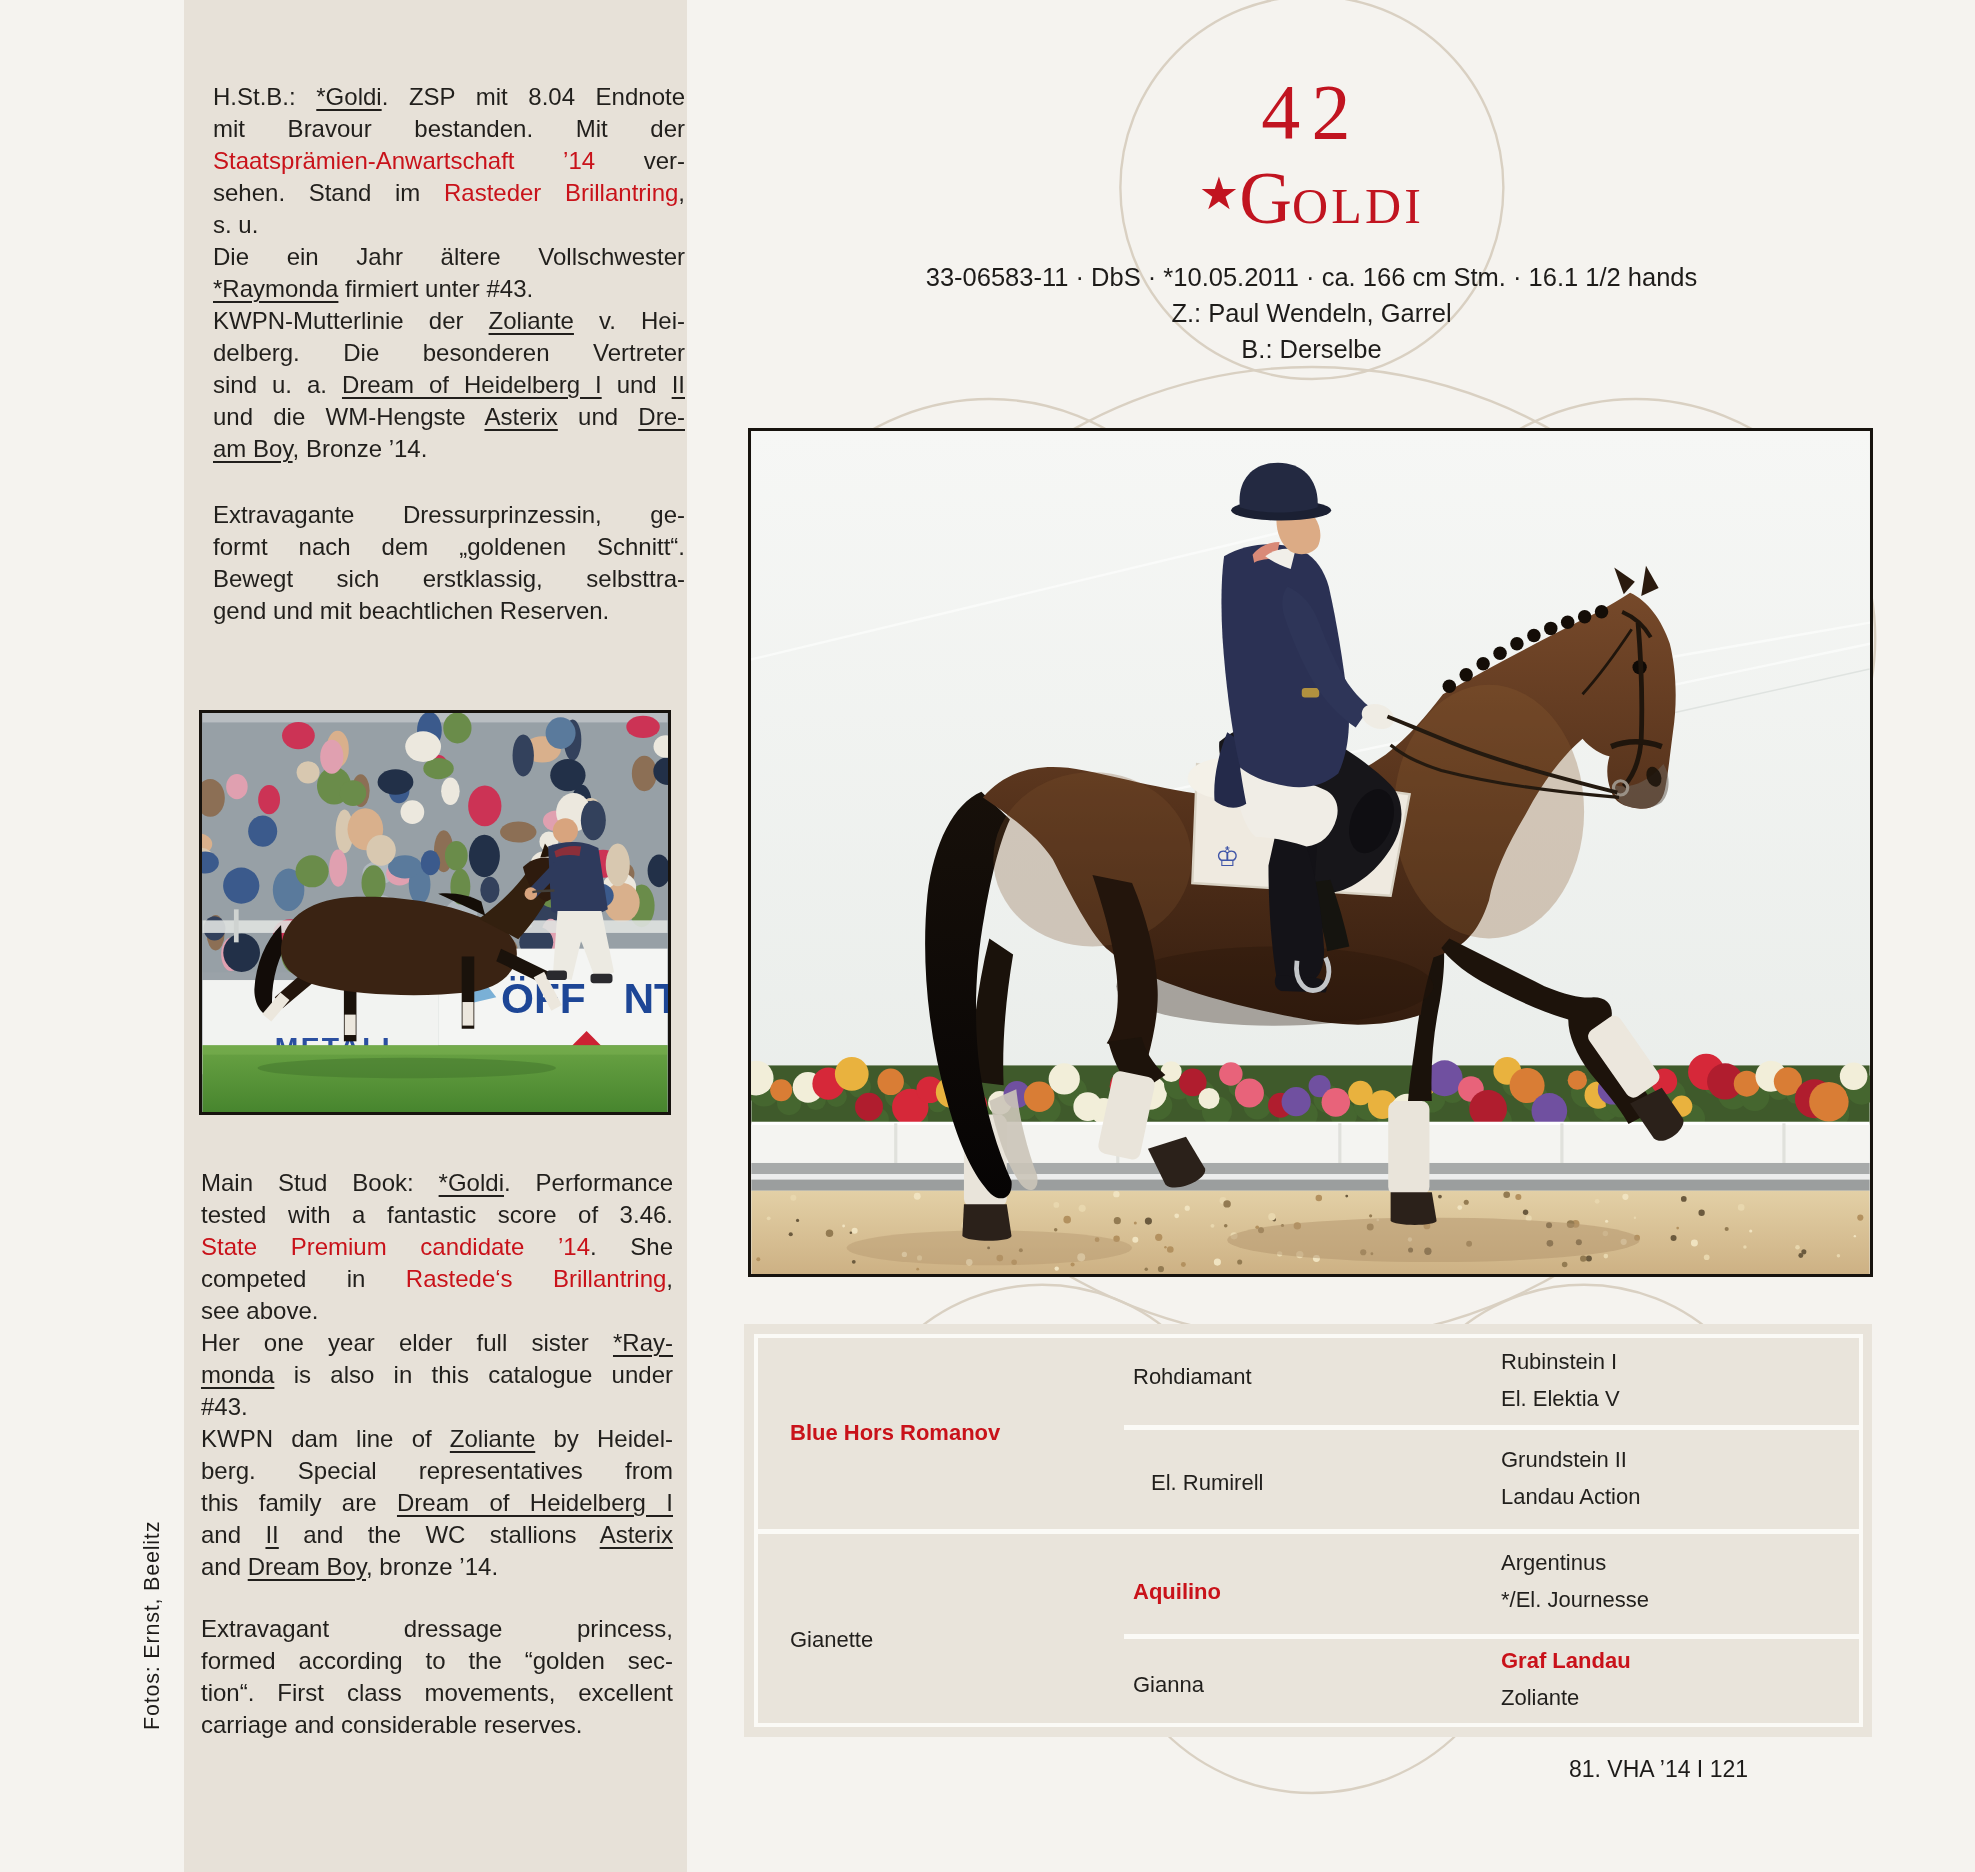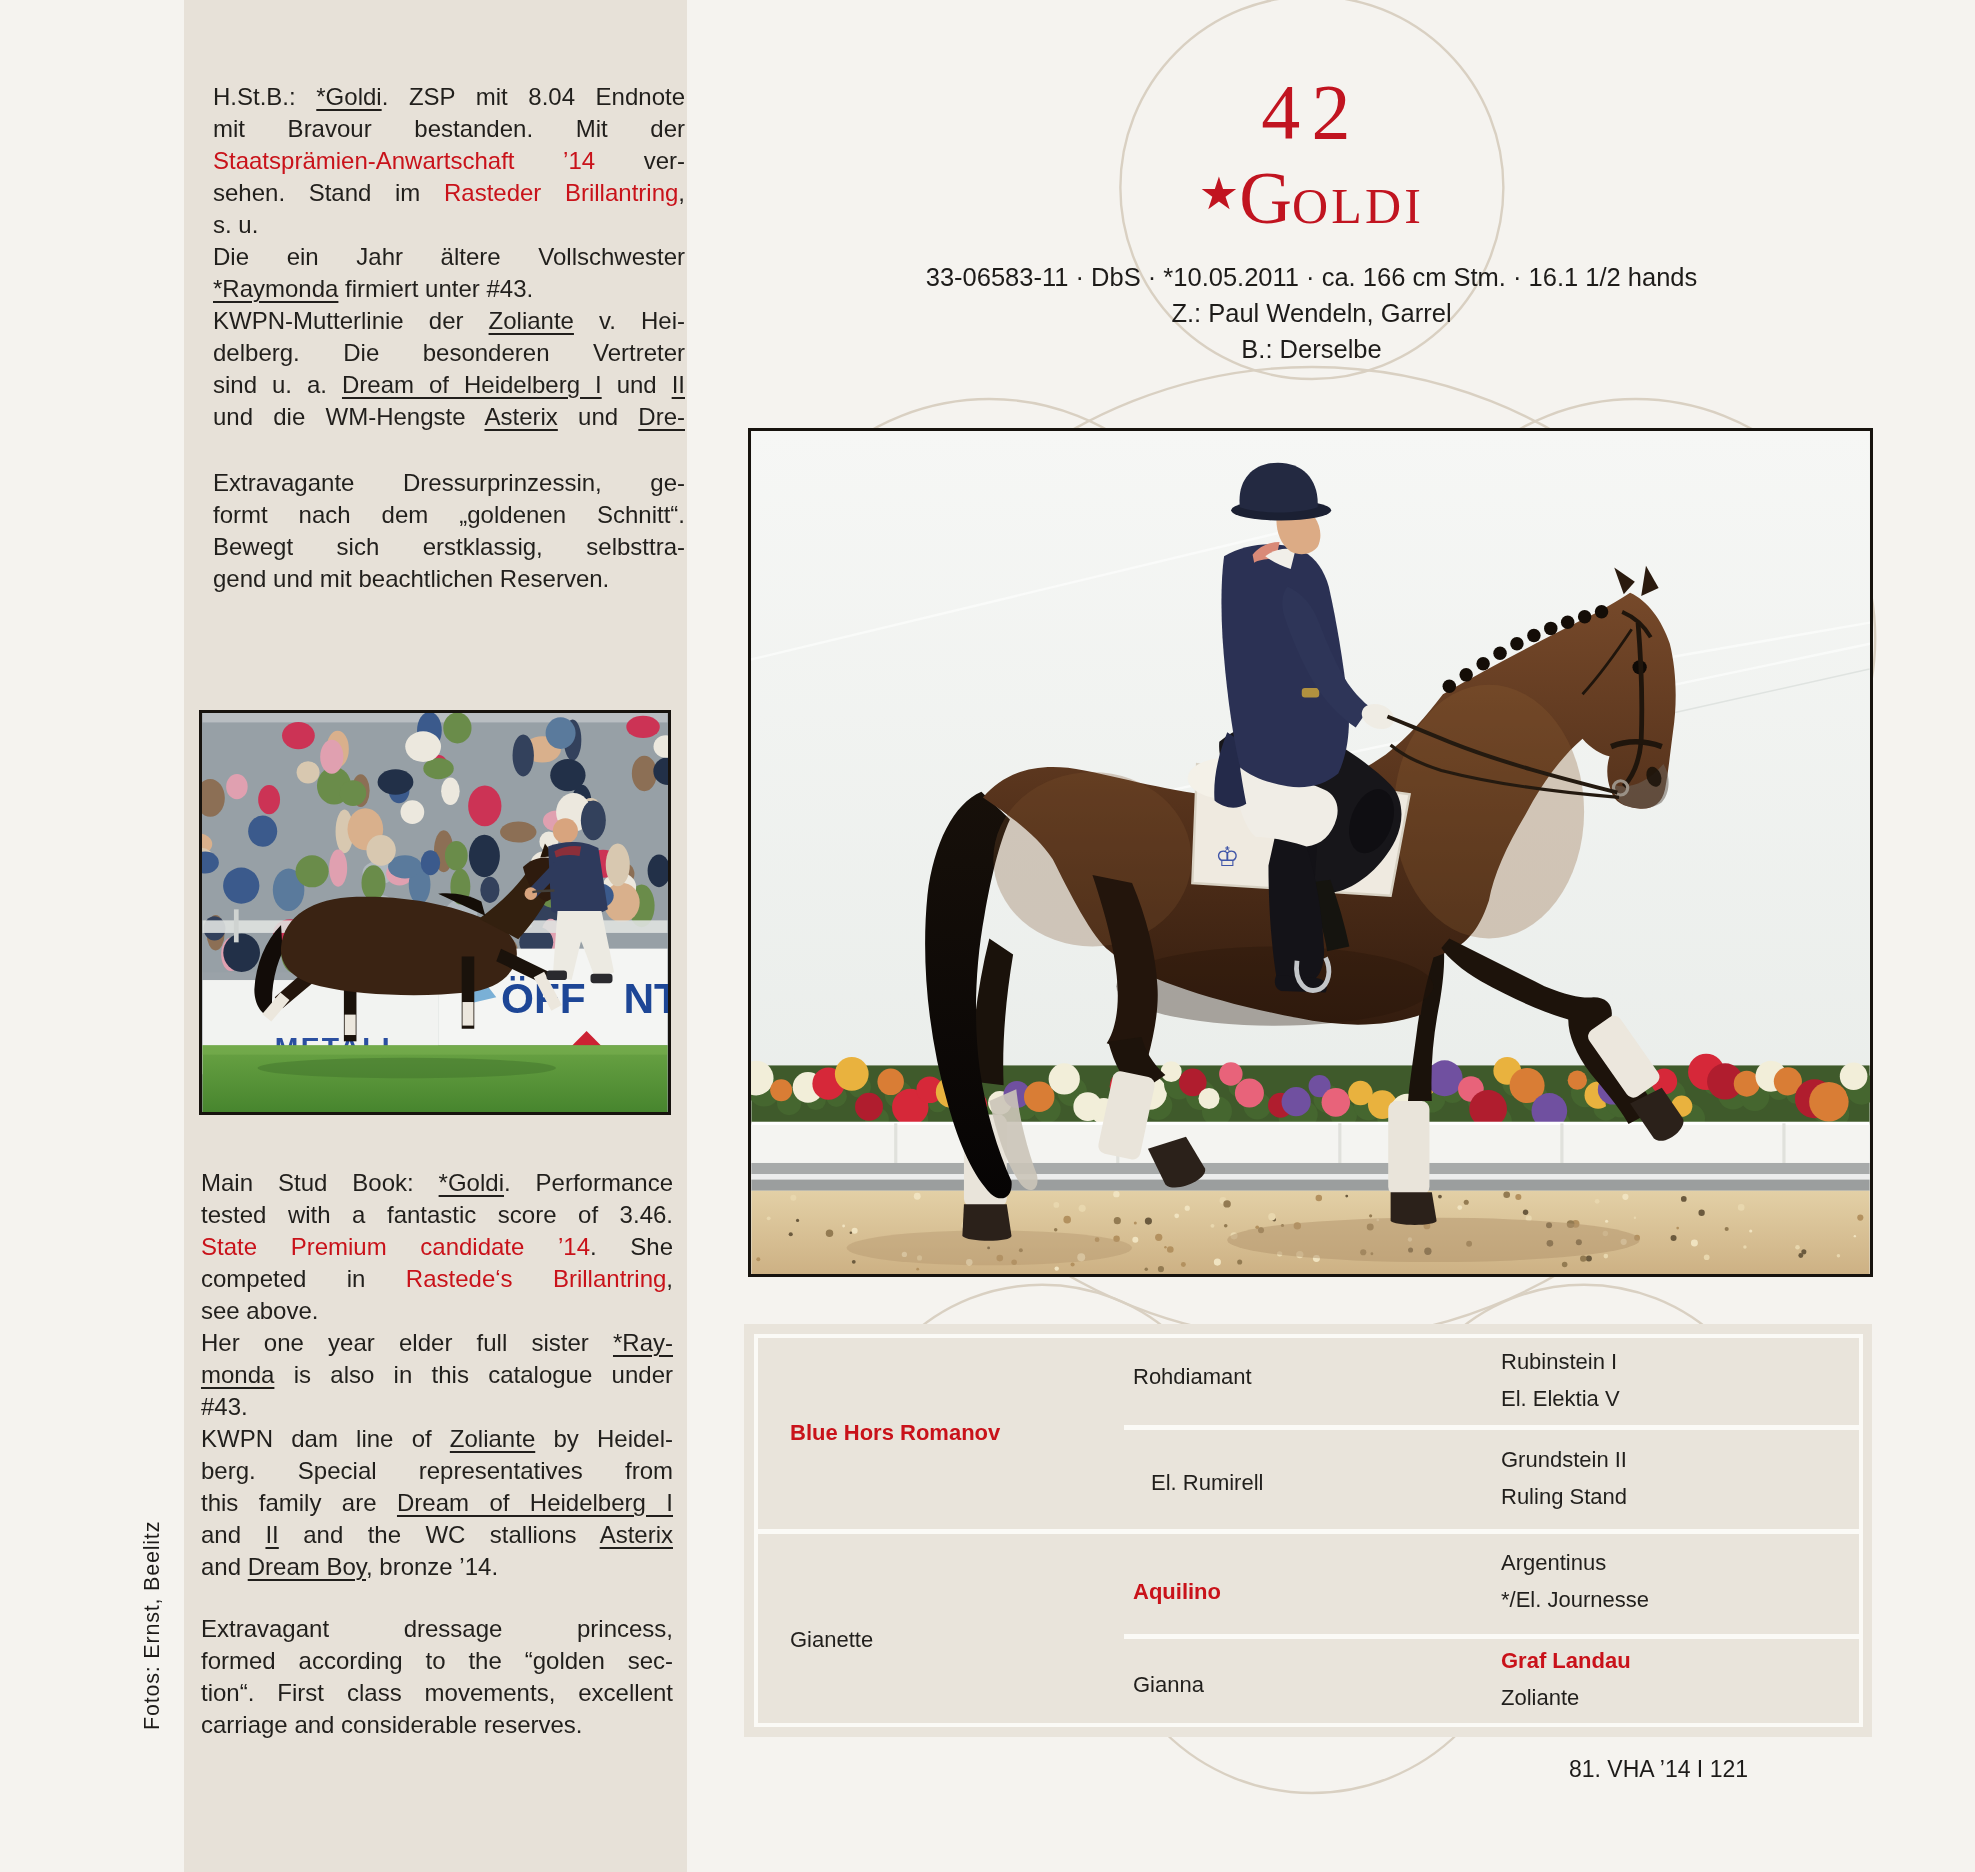--- a/index.html
+++ b/index.html
@@ -88,20 +88,21 @@
     <div class="tl j"><span>mit Bravour bestanden. Mit der</span></div>
     <div class="tl j"><span class="r">Staatsprämien-Anwartschaft ’14</span><span> ver-</span></div>
     <div class="tl j"><span>sehen. Stand im </span><span class="r">Rasteder Brillantring</span><span>,</span></div>
     <div class="tl"><span>s. u.</span></div>
     <div class="tl j"><span>Die ein Jahr ältere Vollschwester</span></div>
     <div class="tl"><span class="u">*Raymonda</span><span> firmiert unter #43.</span></div>
     <div class="tl j"><span>KWPN-Mutterlinie der </span><span class="u">Zoliante</span><span> v. Hei-</span></div>
     <div class="tl j"><span>delberg. Die besonderen Vertreter</span></div>
     <div class="tl j"><span>sind u. a. </span><span class="u">Dream of Heidelberg I</span><span> und </span><span class="u">II</span></div>
     <div class="tl j"><span>und die WM-Hengste </span><span class="u">Asterix</span><span> und </span><span class="u">Dre-</span></div>
+    <div class="tl"><span class="u">am Boy</span><span>, Bronze ’14.</span></div>
     <div class="psp"></div>
     <div class="tl j"><span>Extravagante Dressurprinzessin, ge-</span></div>
     <div class="tl j"><span>formt nach dem „goldenen Schnitt“.</span></div>
     <div class="tl j"><span>Bewegt sich erstklassig, selbsttra-</span></div>
     <div class="tl"><span>gend und mit beachtlichen Reserven.</span></div>
   </div>
 
 <div id="english-text" class="abs textblock">
     <div class="tl j"><span>Main Stud Book: </span><span class="u">*Goldi</span><span>. Performance</span></div>
     <div class="tl j"><span>tested with a fantastic score of 3.46.</span></div>
@@ -643,21 +644,21 @@
   <div class="ped-cell" style="left:389px;top:34px;">Rohdiamant</div>
   <div class="ped-cell" style="left:407px;top:140px;">El. Rumirell</div>
   <div class="ped-cell ped-red" style="left:389px;top:249px;">Aquilino</div>
   <div class="ped-cell" style="left:389px;top:342px;">Gianna</div>
   <div class="ped-cell" style="left:757px;top:19px;">
     <div>Rubinstein I</div>
     <div>El. Elektia V</div>
   </div>
   <div class="ped-cell" style="left:757px;top:117px;">
     <div>Grundstein II</div>
-    <div>Ruling Stand</div>
+    <div>Landau Action</div>
   </div>
   <div class="ped-cell" style="left:757px;top:220px;">
     <div>Argentinus</div>
     <div>*/El. Journesse</div>
   </div>
   <div class="ped-cell" style="left:757px;top:318px;">
     <div class="ped-red">Graf Landau</div>
     <div>Zoliante</div>
   </div>
 </div>

